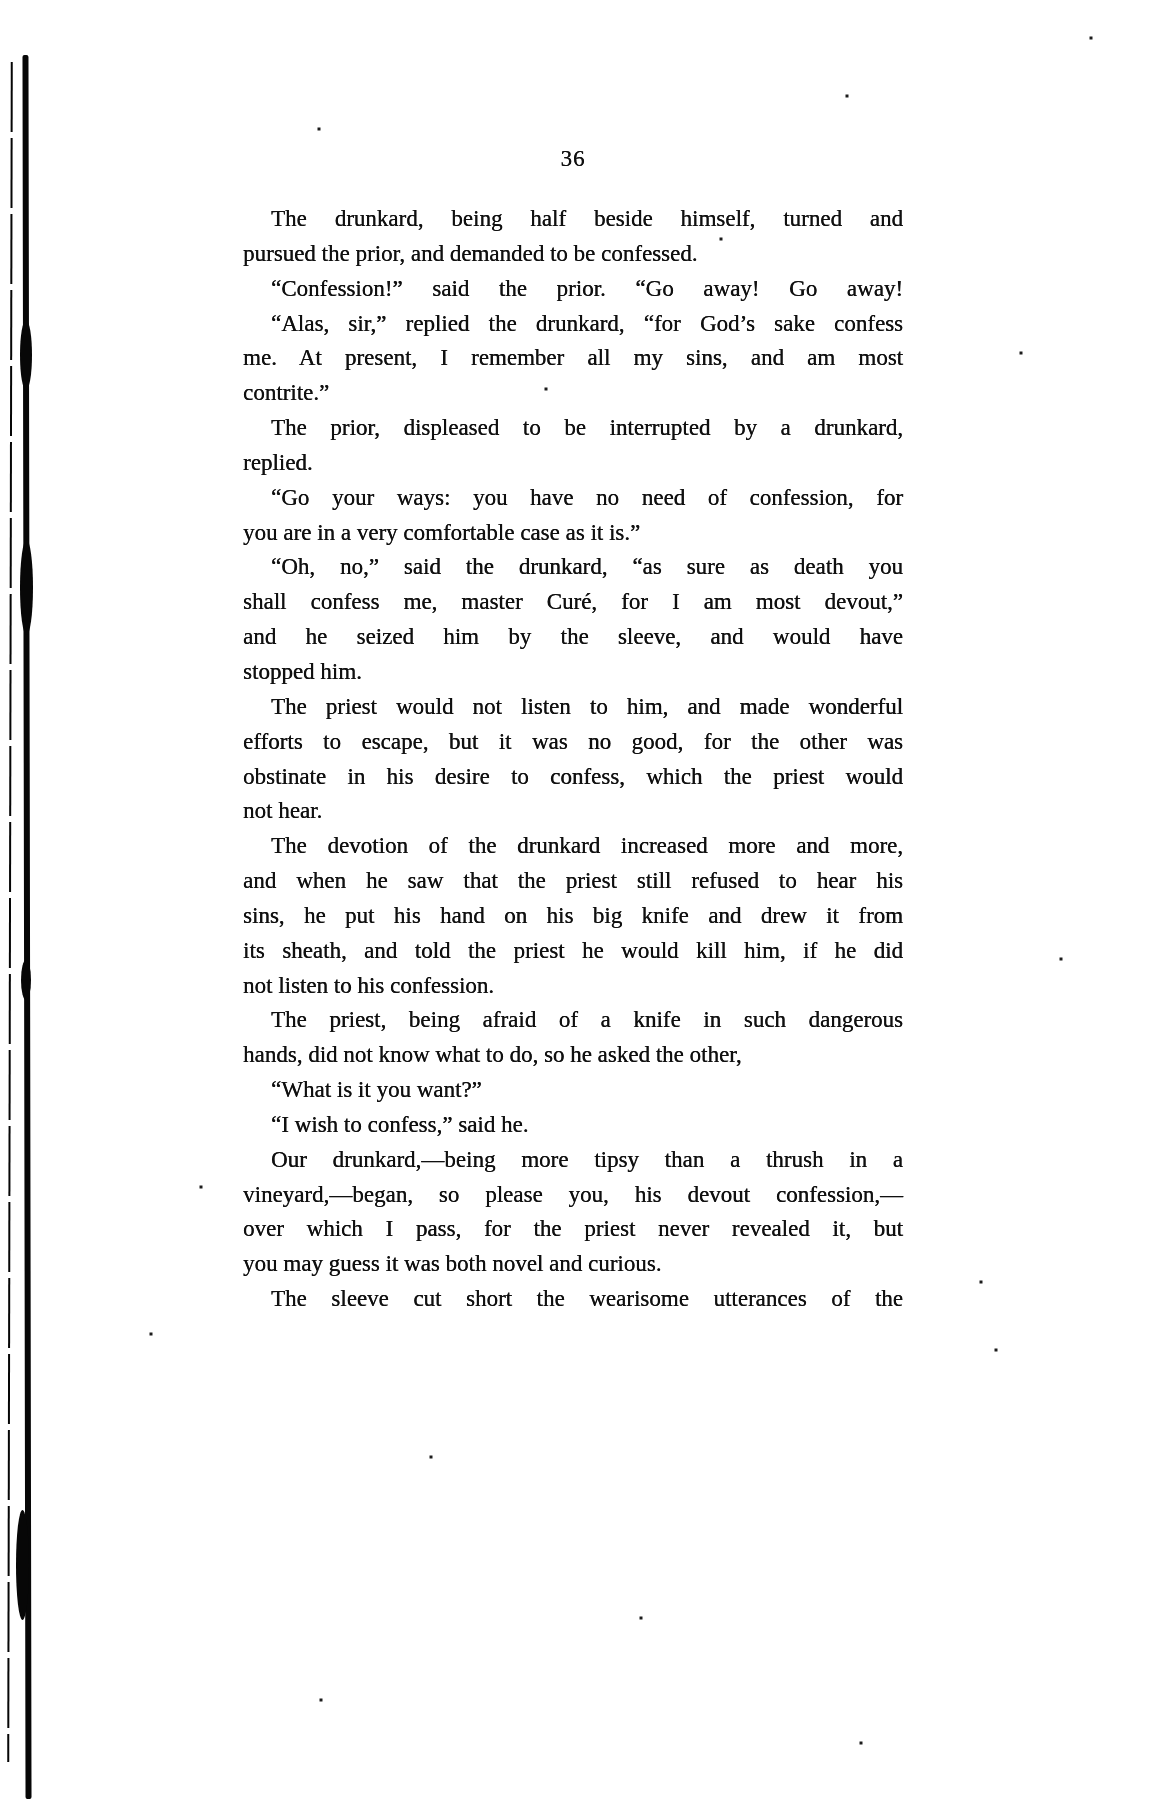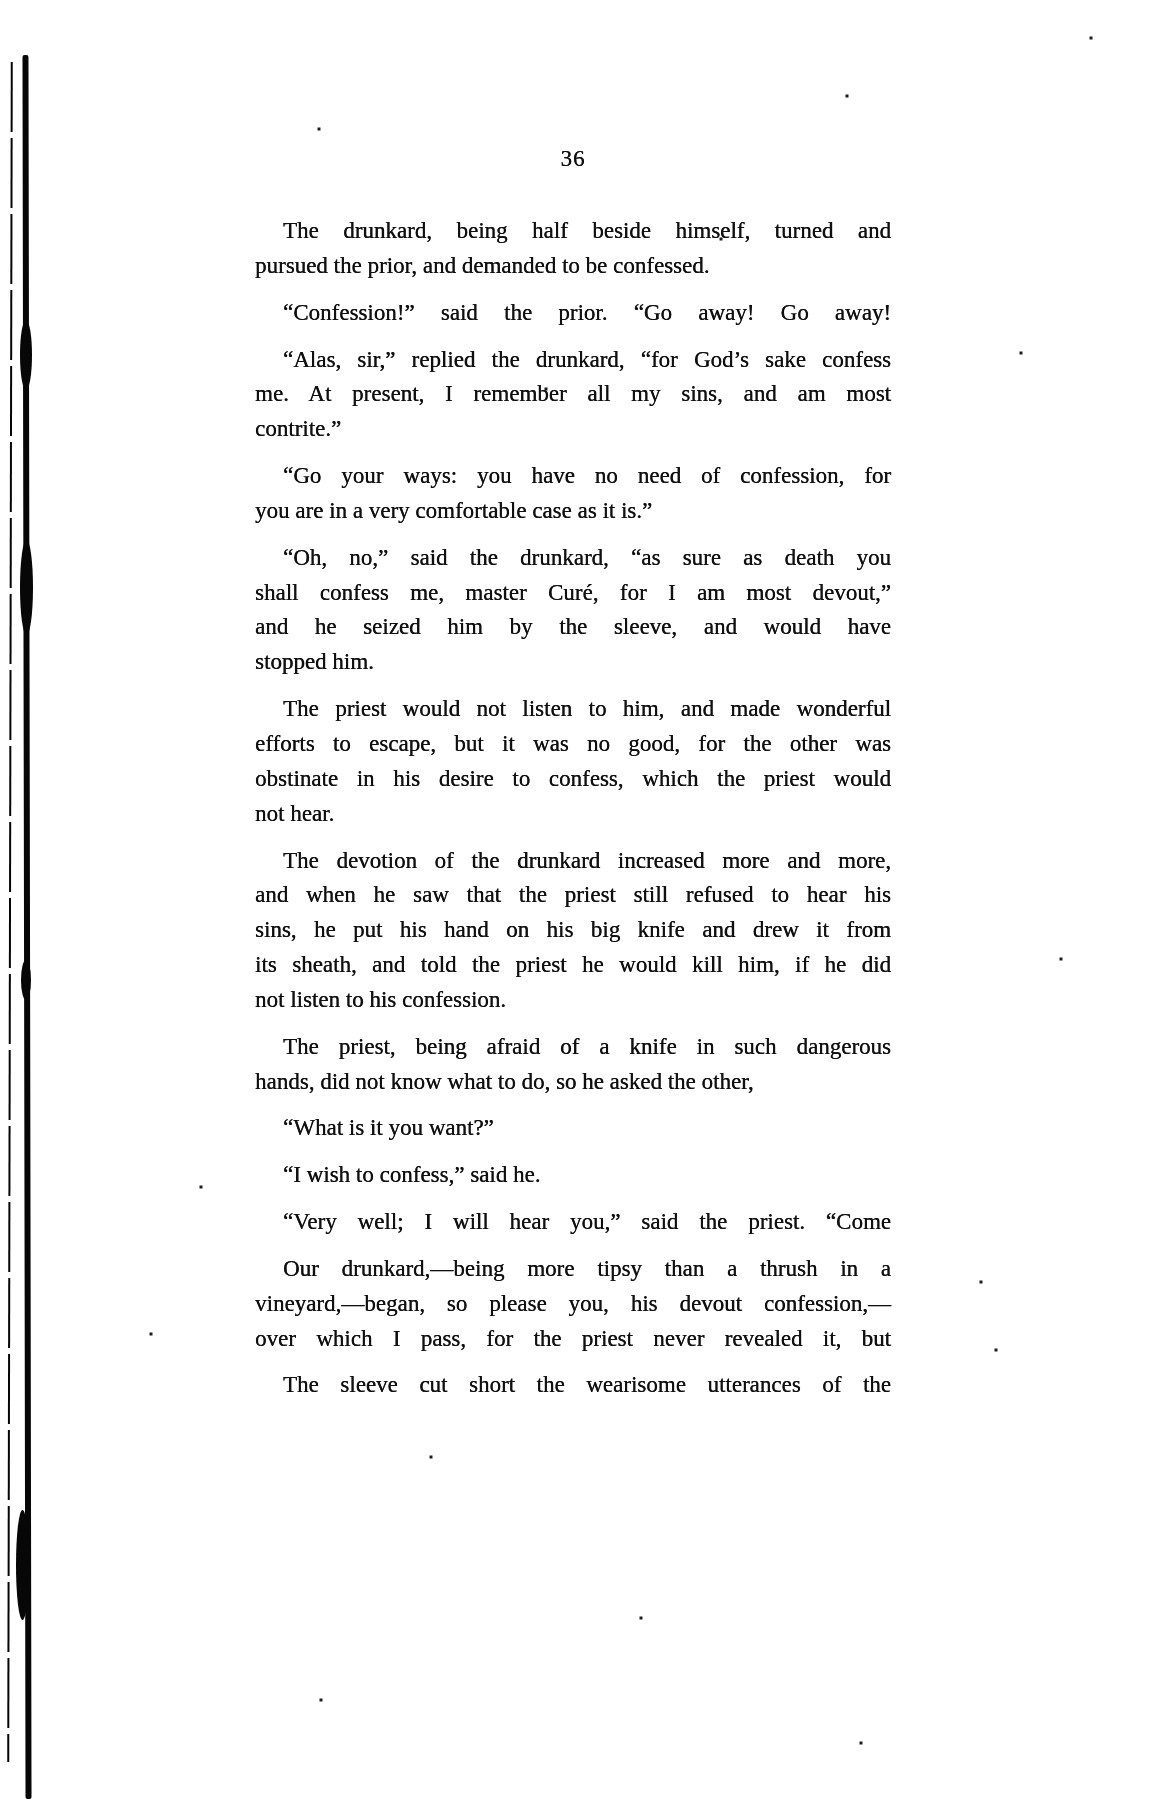--- a/index.html
+++ b/index.html
@@ -25,21 +25,21 @@
     text-shadow: 0.3px 0 0 currentColor;
   }
   .text-block {
     position: absolute;
     top: 202px; left: 243px; width: 660px;
     font-size: 23px;
     line-height: 34.85px;
     text-shadow: 0.3px 0 0 currentColor;
     hyphens: none;
   }
-  .para { margin: 12px; }
+  .para { margin: 0; }
   .line {
     text-align: justify;
     text-align-last: justify;
   }
   .line.last { text-align-last: left; }
   .line.first { text-indent: 28px; }
 
   
   .bind-thin {
     position: absolute; left: 9px; top: 62px;
@@ -103,20 +103,24 @@
       </div>
       <div class="para">
         <div class="line first">“Confession!” said the prior. “Go away! Go away!</div>
       </div>
       <div class="para">
         <div class="line first">“Alas, sir,” replied the drunkard, “for God’s sake confess</div>
         <div class="line">me. At present, I remember all my sins, and am most</div>
         <div class="line last">contrite.”</div>
       </div>
       <div class="para">
+        <div class="line first">The prior, displeased to be interrupted by a drunkard,</div>
+        <div class="line last">replied.</div>
+      </div>
+      <div class="para">
         <div class="line first">“Go your ways: you have no need of confession, for</div>
         <div class="line last">you are in a very comfortable case as it is.”</div>
       </div>
       <div class="para">
         <div class="line first">“Oh, no,” said the drunkard, “as sure as death you</div>
         <div class="line">shall confess me, master Curé, for I am most devout,”</div>
         <div class="line">and he seized him by the sleeve, and would have</div>
         <div class="line last">stopped him.</div>
       </div>
       <div class="para">
@@ -136,25 +140,25 @@
         <div class="line first">The priest, being afraid of a knife in such dangerous</div>
         <div class="line last">hands, did not know what to do, so he asked the other,</div>
       </div>
       <div class="para">
         <div class="line first last">“What is it you want?”</div>
       </div>
       <div class="para">
         <div class="line first last">“I wish to confess,” said he.</div>
       </div>
       <div class="para">
-        <div class="line first">“Very well; I will hear you,” said the priest. “Come</div>
       </div>
       <div class="para">
         <div class="line first">Our drunkard,—being more tipsy than a thrush in a</div>
         <div class="line">vineyard,—began, so please you, his devout confession,—</div>
         <div class="line">over which I pass, for the priest never revealed it, but</div>
+        <div class="line last">you may guess it was both novel and curious.</div>
       </div>
       <div class="para">
         <div class="line first">The sleeve cut short the wearisome utterances of the</div>
       </div>
     </div>
 
 </div>
 
 </body></html>

